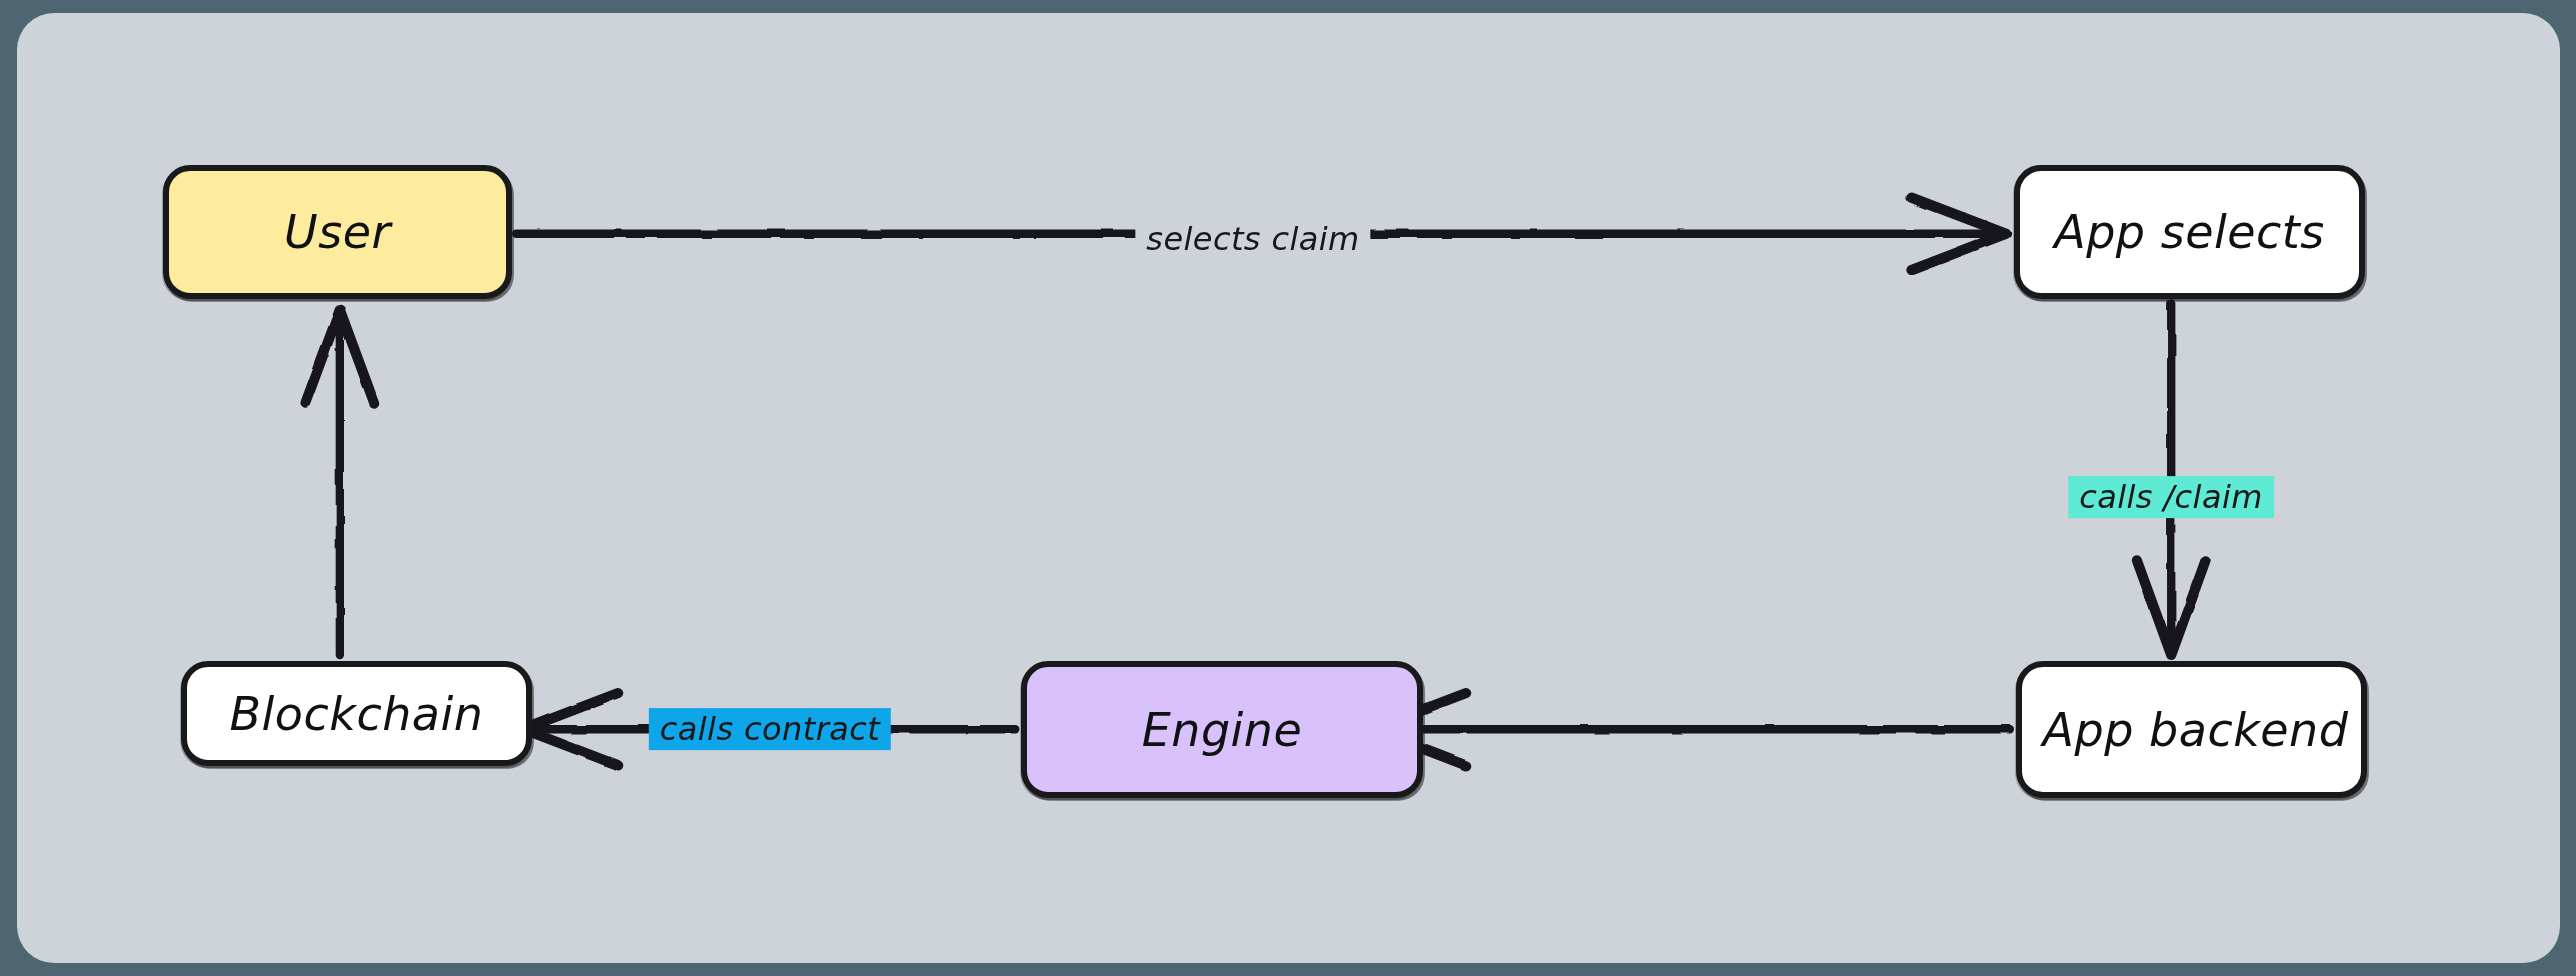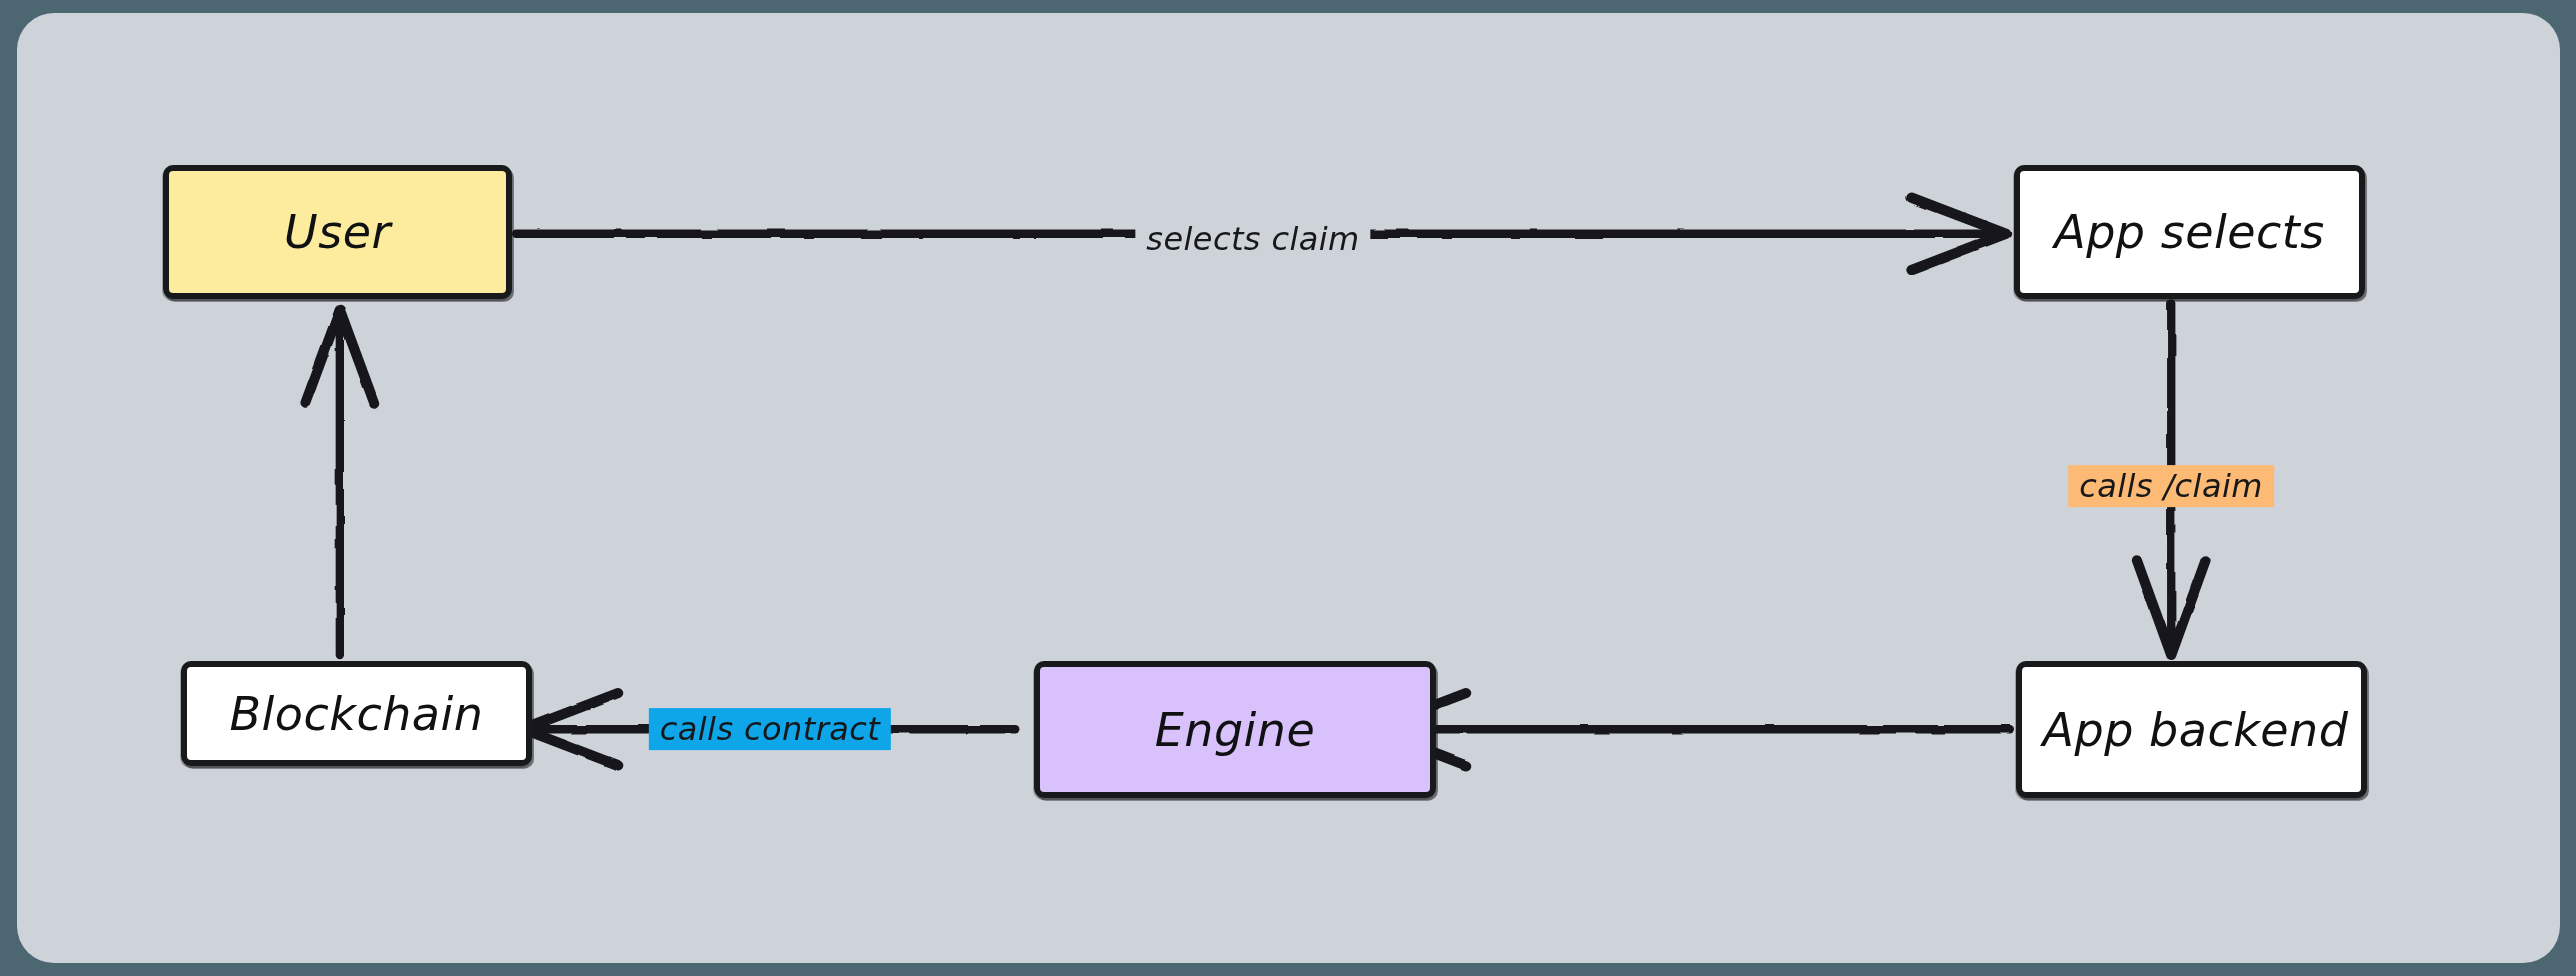--- a/index.html
+++ b/index.html
@@ -32,21 +32,21 @@
     width: 2576px;
     height: 976px;
     pointer-events: none;
   }
   .node {
     position: absolute;
     display: flex;
     align-items: center;
     justify-content: center;
     box-sizing: border-box;
-    border-radius: 10px;
+    border-radius: 27px;
     border: 6.5px solid #18191b;
     font-family: "DejaVu Sans", sans-serif;
     font-size: 46px;
     font-style: italic;
     font-weight: 500;
     letter-spacing: 0.5px;
     color: #101113;
     white-space: nowrap;
     box-shadow: 1.9px 2.8px 0 rgba(24,25,27,0.55),
                 -0.9px 1.9px 0 rgba(24,25,27,0.30);
@@ -114,30 +114,30 @@
   </div>
 
   <div class="node" style="left: 2014px; top: 165px; width: 351px; height: 134px; background: rgb(255, 255, 255); border-color: rgb(24, 25, 27);">
     <span>App selects</span>
   </div>
 
   <div class="node" style="left: 181px; top: 661px; width: 351px; height: 105px; background: rgb(255, 255, 255); border-color: rgb(24, 25, 27);">
     <span>Blockchain</span>
   </div>
 
-  <div class="node" style="left: 1021px; top: 661px; width: 402px; height: 137px; background: rgb(217, 194, 252); border-color: rgb(24, 25, 27); margin-left: 13px;">
+  <div class="node" style="left: 1021px; top: 661px; width: 402px; height: 137px; background: rgb(217, 194, 252); border-color: rgb(24, 25, 27);">
     <span>Engine</span>
   </div>
 
   <div class="node" style="left: 2016px; top: 661px; width: 351px; height: 137px; background: rgb(255, 255, 255); border-color: rgb(24, 25, 27); padding-left: 8px;">
     <span>App backend</span>
   </div>
 
   <div class="edge-label" style="left: 1253px; top: 239px; background: rgb(206, 210, 217); color: rgb(23, 24, 26);">selects claim</div>
 
-  <div class="edge-label" style="left: 2171px; top: 486px; background: #fdba74; color: rgb(23, 24, 26);">calls /claim</div>
+  <div class="edge-label" style="left: 2171px; top: 497px; background: #5eead4; color: rgb(23, 24, 26);">calls /claim</div>
 
 
   <div class="edge-label" style="left: 770px; top: 729px; background: #0ea5e9; color: rgb(23, 24, 26);">calls contract</div>
 
 
 </div>
 
 
 </body></html>

